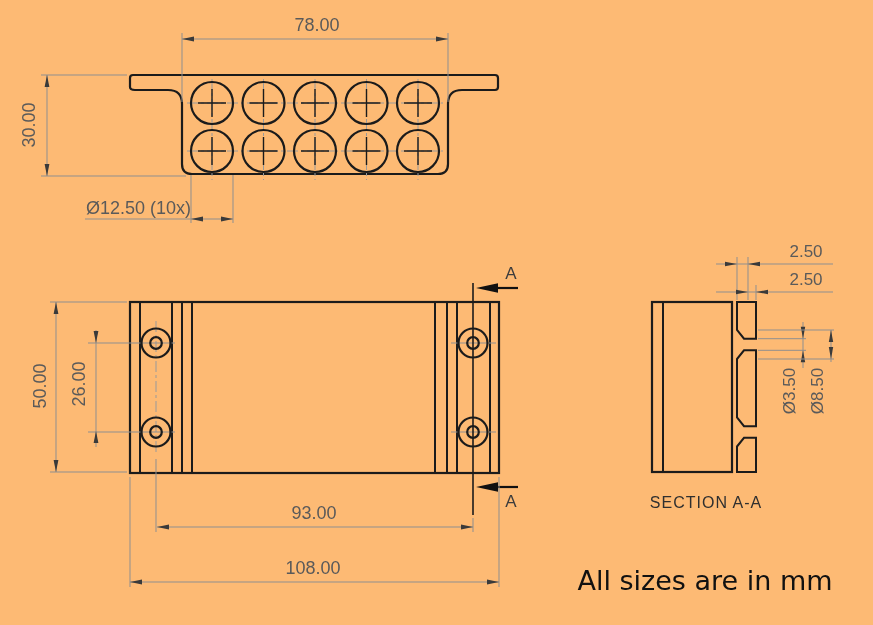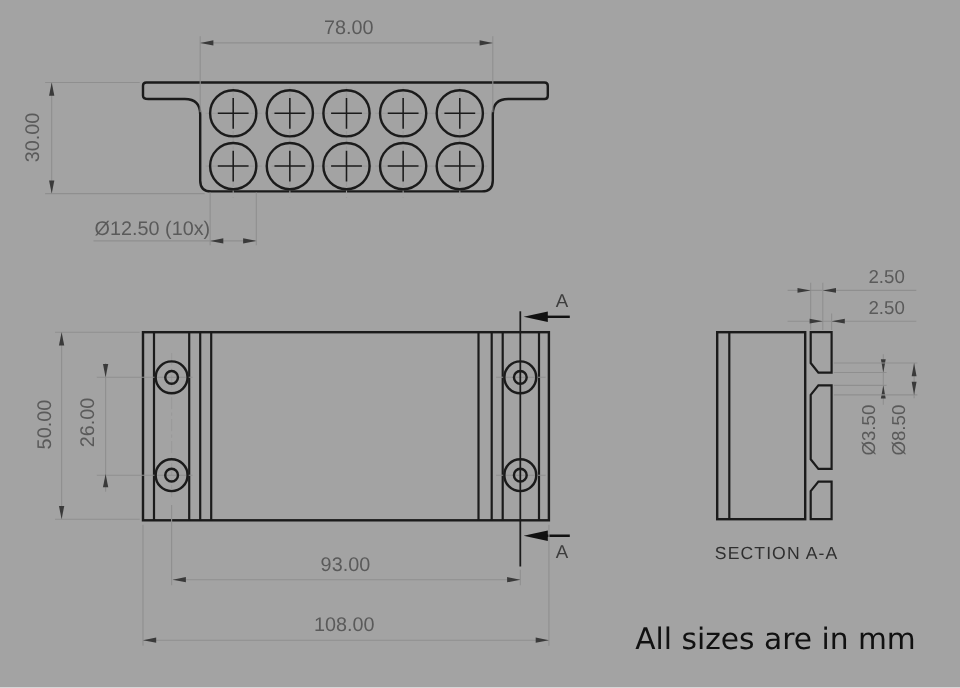--- a/index.html
+++ b/index.html
@@ -1,16 +1,16 @@
 <!DOCTYPE html>
 <html><head>
 <meta charset="utf-8">
 <style>
   html,body{margin:0;padding:0;background:#fff;}
-  .stage{position:relative;width:873px;height:625px;background:#a3a3a3;overflow:hidden;
+  .stage{position:relative;width:873px;height:625px;background:#fdba74;overflow:hidden;
          font-family:"Liberation Sans",sans-serif;}
   svg text{font-family:"Liberation Sans",sans-serif;}
   .pl{stroke:#1b1b1b;stroke-width:2.2;fill:none;stroke-linecap:round;}
   .pl2{stroke:#1b1b1b;stroke-width:2;fill:none;}
   .tl{stroke:#8f8f8f;stroke-width:1;fill:none;}
   .cl{stroke:#9a9a9a;stroke-width:1;fill:none;stroke-dasharray:11 3 3 3;}
   .cross{stroke:#1b1b1b;stroke-width:1.4;fill:none;}
   .dt{fill:#5a5a5a;font-size:18px;}
   .dts{fill:#5a5a5a;font-size:17px;}
   .ah{fill:#3a3a3a;stroke:none;}

